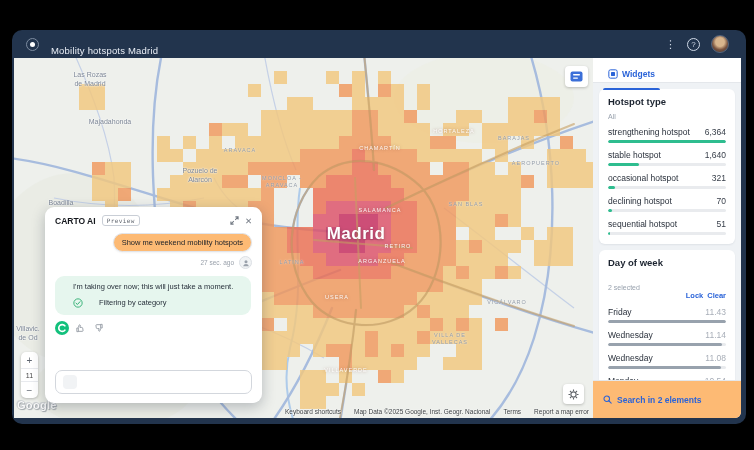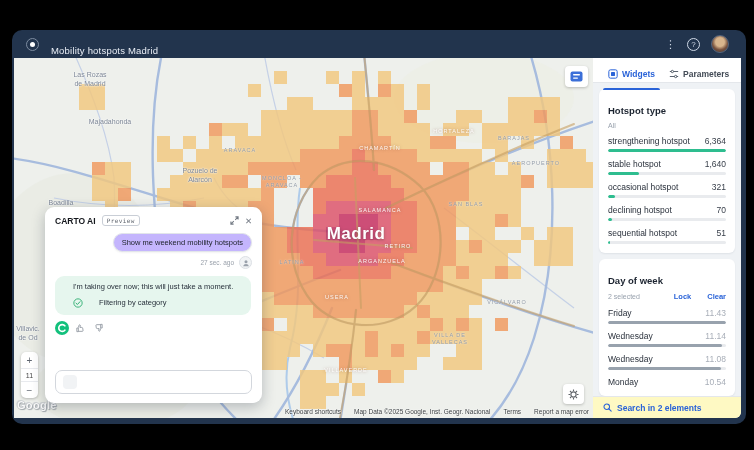--- a/index.html
+++ b/index.html
@@ -54,21 +54,21 @@
   
   .chat { position:absolute; left:31px; top:149px; width:217px; height:196px; background:#fff;
     border-radius:9px; box-shadow:0 4px 14px rgba(30,40,60,.28); padding:8px 10px 9px 10px;
     display:flex; flex-direction:column; overflow:hidden; }
   .chat-head { display:flex; align-items:center; gap:6px; }
   .chat-title { font-size:8.5px; font-weight:bold; color:#15181d; }
   .chat-badge { font-family:"DejaVu Sans Mono", monospace; font-size:6px; color:#60666f;
     border:1px solid #c9ced6; border-radius:3px; padding:1px 4px; letter-spacing:.4px; }
   .chat-head .sp { flex:1; }
   .chat-hicon { color:#737a84; display:flex; align-items:center; cursor:pointer; }
-  .bubble-user { align-self:flex-end; margin-top:7px; background:#c4b5fd; border:1px solid #e2e5ea;
+  .bubble-user { align-self:flex-end; margin-top:7px; background:#fdba74; border:1px solid #e2e5ea;
     border-radius:11px; padding:4px 8px; font-size:7.5px; color:#1c2128; white-space:nowrap;
     box-shadow:0 1px 2px rgba(0,0,0,.05); }
   .meta { align-self:flex-end; margin-top:4px; display:flex; align-items:center; gap:5px; }
   .meta-time { font-size:6.5px; color:#9aa1ab; }
   .meta-avatar { width:13px; height:13px; border-radius:50%; background:#f1f3f5; border:1px solid #dce0e5;
     display:flex; align-items:center; justify-content:center; }
   .bubble-agent { align-self:flex-start; margin-top:7px; background:#e6f6ee; border-radius:9px;
     padding:6px 18px; font-size:7.5px; color:#27303b; line-height:1.45; max-width:197px; }
   .statusline { display:flex; align-items:center; gap:16px; margin-top:5px; font-size:7.5px; color:#27303b; }
   .fbrow { display:flex; align-items:center; gap:7px; margin-top:6px; }
@@ -83,36 +83,36 @@
   .sidebar { width:148px; height:360px; background:#eff2f5; display:flex; flex-direction:column;
     border-radius:0 0 6px 0; overflow:hidden; flex:0 0 auto; }
   .tabs { background:#fff; height:25px; display:flex; align-items:stretch; gap:0;
     border-bottom:1px solid #e4e7eb; padding:0 8px; }
   .tab { display:flex; align-items:center; gap:4px; font-size:8.5px; padding:16px 7px; cursor:pointer;
     position:relative; color:#434b56; font-weight:bold; }
   .tab.active { color:#2a63d8; }
   .tab.active::after { content:""; position:absolute; left:2px; right:2px; bottom:0; height:2px;
     background:#2a63d8; border-radius:2px 2px 0 0; }
   .sidebody { flex:1; overflow:hidden; padding:6px 6px 0 6px; display:flex; flex-direction:column; gap:6px; }
-  .card { background:#fff; border-radius:6px; box-shadow:0 1px 2px rgba(20,30,50,.07); padding:16px 9px 9px 9px; }
+  .card { background:#fff; border-radius:6px; box-shadow:0 1px 2px rgba(20,30,50,.07); padding:7px 9px 9px 9px; }
   .card-title { font-size:9.5px; font-weight:bold; color:#1c2430; }
   .card-sub { font-size:7px; color:#98a1ad; margin-top:6px; }
   .card-subrow { display:flex; align-items:center; margin-top:6px; }
-  .card-subrow .links { margin-left:auto; display:flex; gap:16px; }
+  .card-subrow .links { margin-left:auto; display:flex; gap:4px;margin-top:17px; }
   .card-subrow .links span { font-size:7.5px; color:#2a63d8; font-weight:bold; cursor:pointer; }
   .wrow { margin-top:7px; cursor:pointer;text-align:right; }
   .wrow-top { display:flex; align-items:baseline; }
   .wrow-label { font-size:8.5px; color:#2a313c; font-weight:500; }
   .wrow-value { margin-left:auto; font-size:8.5px; color:#39404b; }
   .day .wrow-value { color:#a8aeb8; }
   .wrow-track { margin-top:3px; height:3px; background:#e9ebee; border-radius:2px; overflow:hidden; }
   .wrow-fill { height:100%; border-radius:2px; }
   .hot .wrow-fill { background:#2ebd8f; }
   .day .wrow-fill { background:#98a2ad; }
-  .sidefoot { background:#fef9c3; border-top:1px solid #e4e7eb; height:22px; display:flex;
+  .sidefoot { background:#fdba74; border-top:1px solid #e4e7eb; height:38px; display:flex;
     align-items:center; gap:5px; padding:0 10px; cursor:pointer; }
   .sidefoot span { font-size:8.5px; color:#2a63d8; font-weight:bold; }
 </style>
 </head>
 <body>
 
 <div class="window">
 
   <div class="titlebar">
     <div class="logo-dot">
@@ -811,28 +811,20 @@
 
     <div class="sidebar">
       <div class="tabs">
         <div class="tab active">
           <svg width="10" height="10" viewBox="0 0 12 12" fill="none" stroke="#2a63d8" stroke-width="1.2">
             <rect x="1" y="1" width="10" height="10" rx="2"></rect>
               <rect x="3.6" y="3.6" width="4.8" height="4.8" fill="#2a63d8" stroke="none" rx="1"></rect>
           </svg>
           <span>Widgets</span>
         </div>
-        <div class="tab">
-          <svg width="10" height="10" viewBox="0 0 12 12" fill="none" stroke="#4b5563" stroke-width="1.1">
-            <path d="M1 3h10 M1 9h10"></path>
-              <circle cx="4" cy="3" r="1.4" fill="#fff"></circle>
-              <circle cx="8" cy="9" r="1.4" fill="#fff"></circle>
-          </svg>
-          <span>Parameters</span>
-        </div>
       </div>
 
       <div class="sidebody">
         <div class="card hot">
           <div class="card-title">Hotspot type</div>
           <div class="card-sub">All</div>
           <div id="hot-rows">
   <div class="wrow">
     <div class="wrow-top">
       <span class="wrow-label">strengthening hotspot</span>

